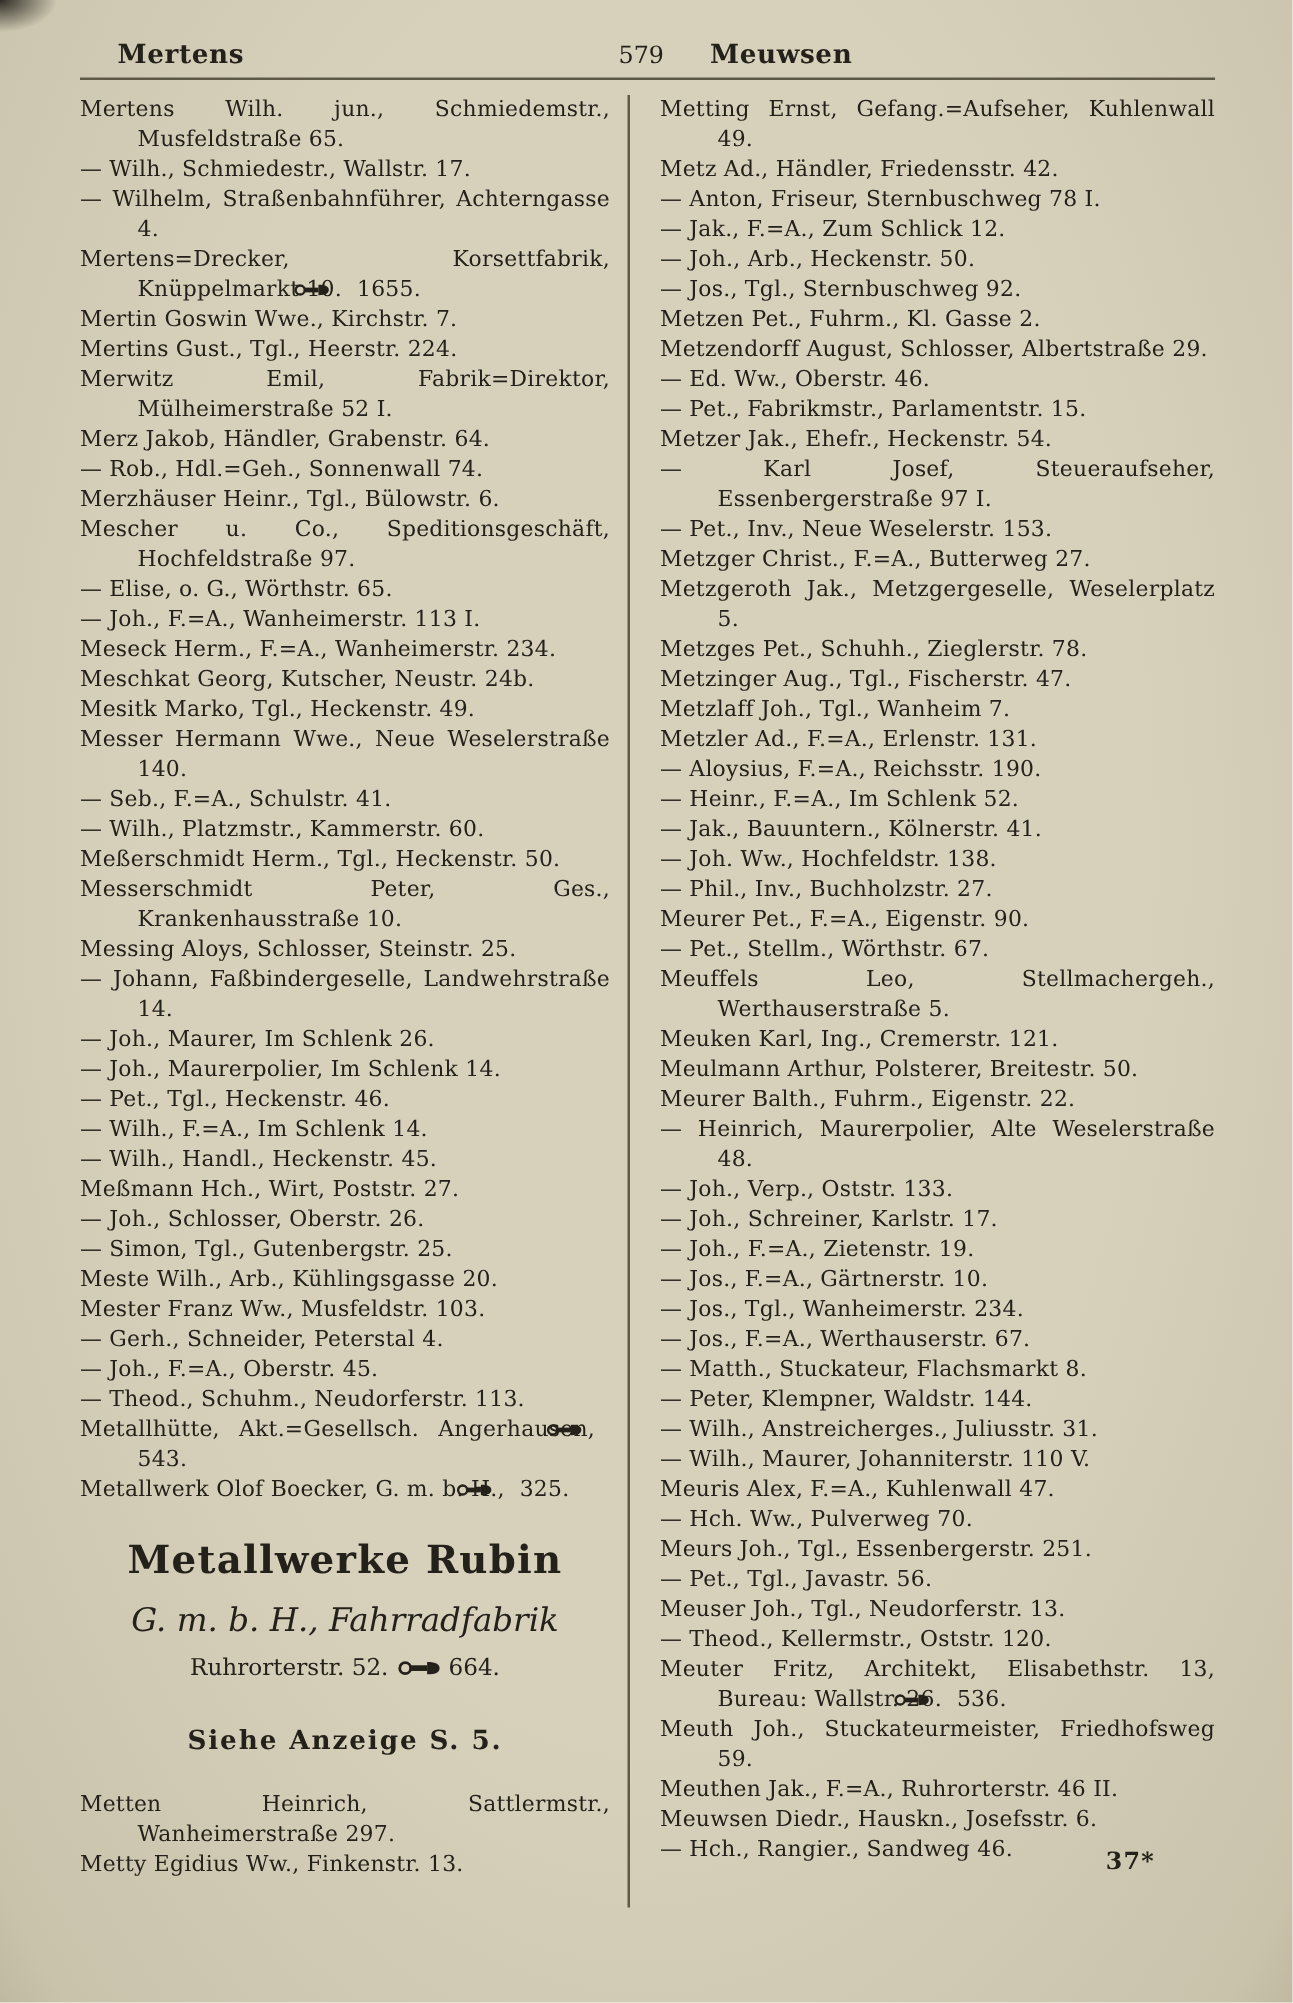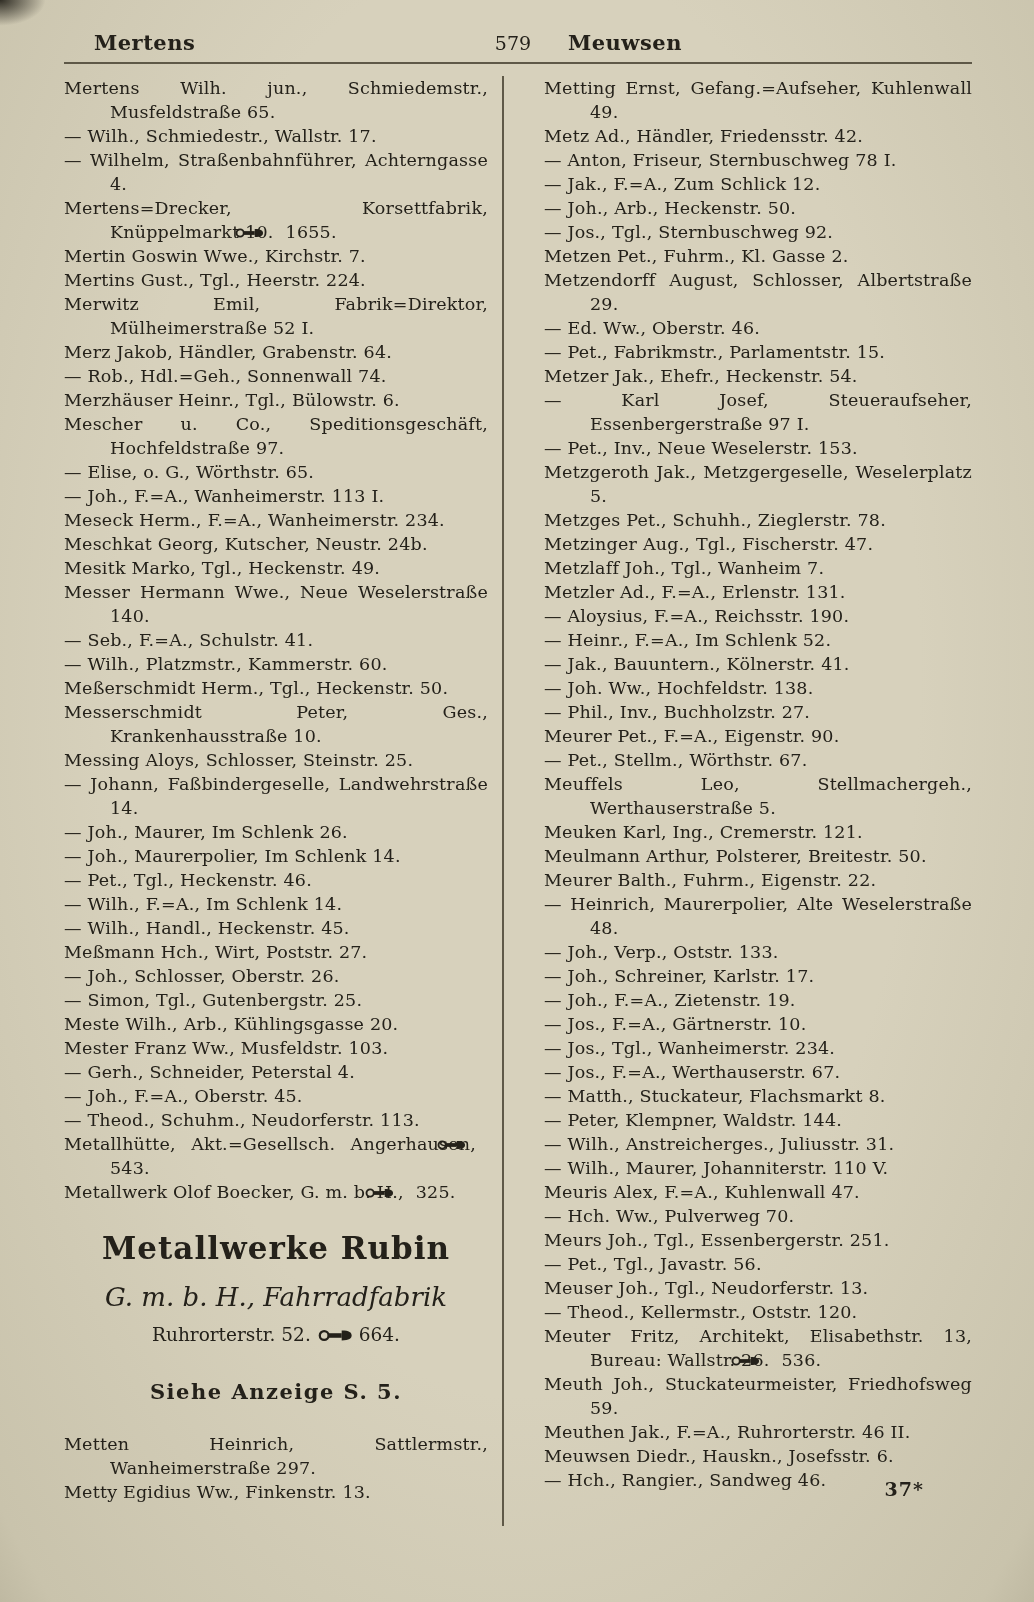--- a/index.html
+++ b/index.html
@@ -20,21 +20,21 @@
   .page-header {
     display: grid; grid-template-columns: 1fr 110px 1fr; align-items: baseline;
     padding: 6px 40px 0 30px;
   }
   .hdr { font-weight: bold; font-size: 21px; text-align: left; letter-spacing: .5px; }
   .hdr-num { font-size: 19px; text-align: center; font-weight: normal; }
   .rule { height: 2px; background: #4a4434; margin-top: 7px; opacity: .85; }
   .columns { display: flex; margin-top: 12px; min-height: 1450px; }
   .col-left  { flex: 0 0 424px; }
   .divider { flex: 0 0 2px; background: #4a4434; margin-left: 14px; opacity: .85; }
-  .col-right { flex: 1; padding-left: 40px; position: relative; }
+  .col-right { flex: 1; padding-left: 24px; position: relative; }
   .entry {
     font-size: 17.5px; line-height: 24px; letter-spacing: .2px;
     text-align: justify; padding-left: 46px; text-indent: -46px;
   }
   .ph-ico { display: inline-block; margin: 0 5px 0 7px; }
   .ph-ico svg { width: 30px; height: 12px; vertical-align: -1px; color: #24211a; }
   .ph-num { white-space: nowrap; }
   .ad { text-align: center; margin: 26px 0 28px; }
   .ad-title { font-size: 31px; font-weight: bold; letter-spacing: 1px; }
   .ad-sub { font-size: 26px; margin-top: 16px; font-style: italic; }
@@ -144,20 +144,21 @@
           <div class="entry"><span>— Jak., F.=A., Zum Schlick 12.</span></div>
           <div class="entry"><span>— Joh., Arb., Heckenstr. 50.</span></div>
           <div class="entry"><span>— Jos., Tgl., Sternbuschweg 92.</span></div>
           <div class="entry"><span>Metzen Pet., Fuhrm., Kl. Gasse 2.</span></div>
           <div class="entry"><span>Metzendorff August, Schlosser, Albertstraße 29.</span></div>
           <div class="entry"><span>— Ed. Ww., Oberstr. 46.</span></div>
           <div class="entry"><span>— Pet., Fabrikmstr., Parlamentstr. 15.</span></div>
           <div class="entry"><span>Metzer Jak., Ehefr., Heckenstr. 54.</span></div>
           <div class="entry"><span>— Karl Josef, Steueraufseher, Essenbergerstraße 97 I.</span></div>
           <div class="entry"><span>— Pet., Inv., Neue Weselerstr. 153.</span></div>
+          <div class="entry"><span>Metzger Christ., F.=A., Butterweg 27.</span></div>
           <div class="entry"><span>Metzgeroth Jak., Metzgergeselle, Weselerplatz 5.</span></div>
           <div class="entry"><span>Metzges Pet., Schuhh., Zieglerstr. 78.</span></div>
           <div class="entry"><span>Metzinger Aug., Tgl., Fischerstr. 47.</span></div>
           <div class="entry"><span>Metzlaff Joh., Tgl., Wanheim 7.</span></div>
           <div class="entry"><span>Metzler Ad., F.=A., Erlenstr. 131.</span></div>
           <div class="entry"><span>— Aloysius, F.=A., Reichsstr. 190.</span></div>
           <div class="entry"><span>— Heinr., F.=A., Im Schlenk 52.</span></div>
           <div class="entry"><span>— Jak., Bauuntern., Kölnerstr. 41.</span></div>
           <div class="entry"><span>— Joh. Ww., Hochfeldstr. 138.</span></div>
           <div class="entry"><span>— Phil., Inv., Buchholzstr. 27.</span></div>

